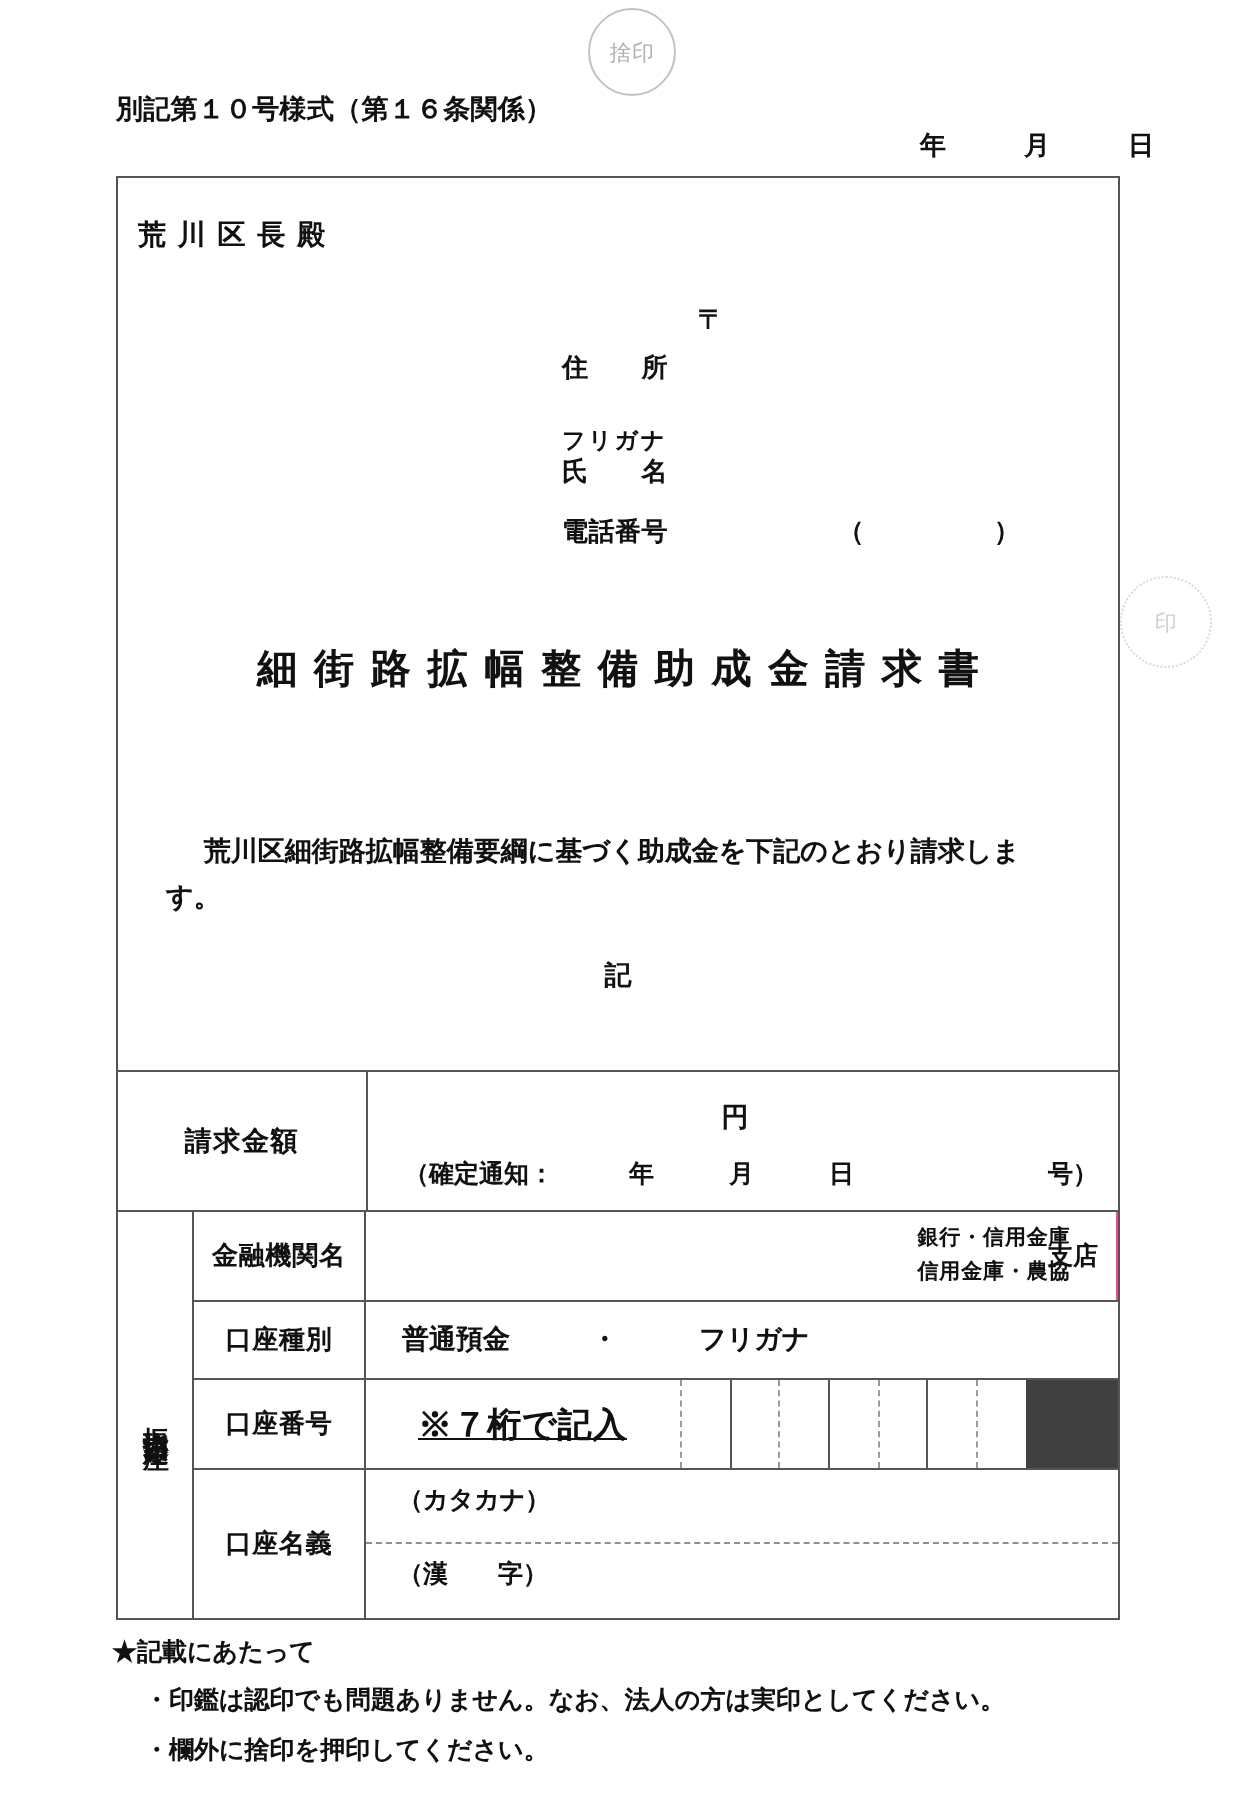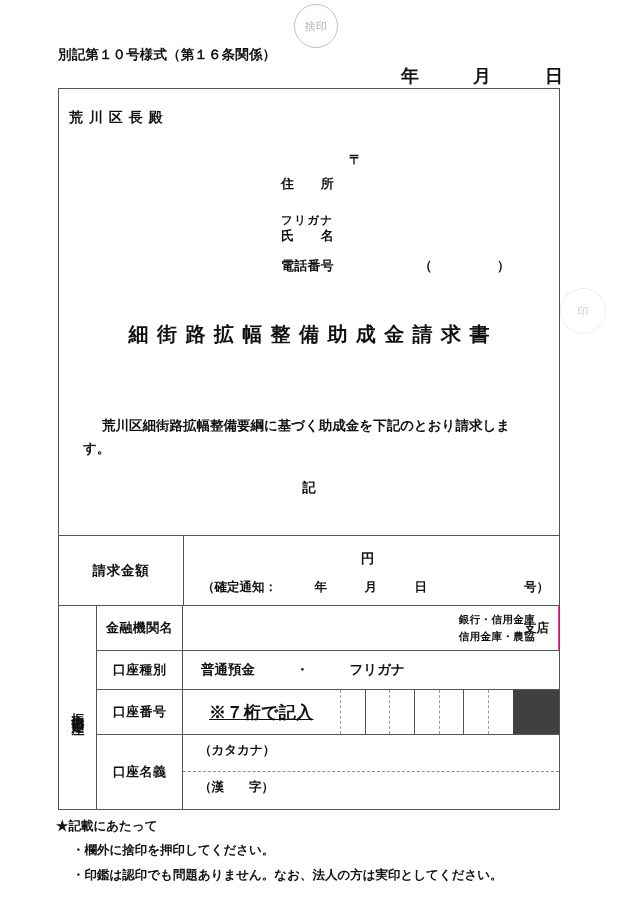--- a/index.html
+++ b/index.html
@@ -54,23 +54,23 @@
     position: absolute;
     left: 58px;
     top: 46px;
     font-size: 13.5px;
     font-weight: bold;
     letter-spacing: 0.01em;
     white-space: nowrap;
   }
   #date-line {
     position: absolute;
-    right: 67px;
+    right: 53px;
     top: 64px;
-    font-size: 18px;
+    font-size: 13px;
     font-weight: bold;
     white-space: pre;
   }
 
   
   #main-frame {
     position: absolute;
     left: 58px;
     top: 88px;
     width: 502px;
@@ -477,17 +477,17 @@
             <div id="holder-kanji">（漢　　字）</div>
           </div>
         </div>
 
       </div>
     </div>
   </div>
 
   <div id="footer-notes">
     <div>★記載にあたって</div>
+    <div class="note-sub">・印鑑は認印でも問題ありません。なお、法人の方は実印としてください。</div>
     <div class="note-sub">・欄外に捨印を押印してください。</div>
-    <div class="note-sub">・印鑑は認印でも問題ありません。なお、法人の方は実印としてください。</div>
   </div>
 
 </div>
 
 </body></html>

